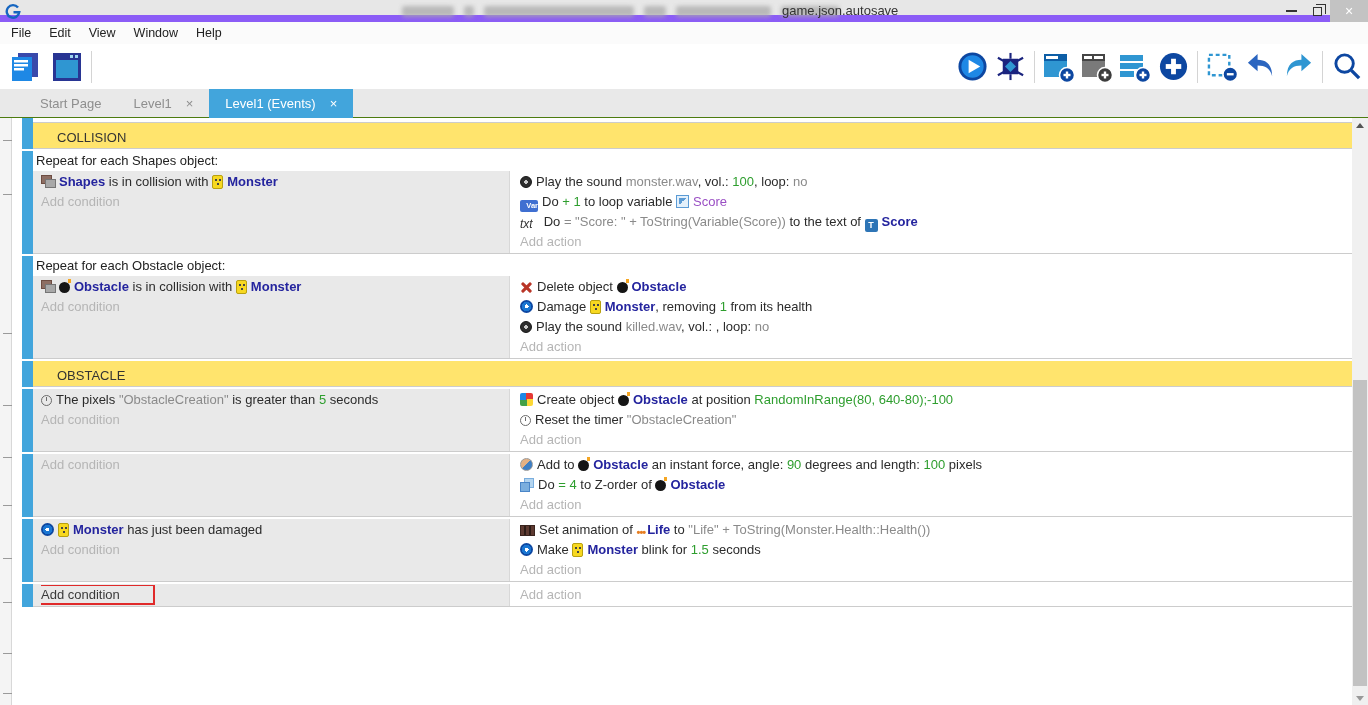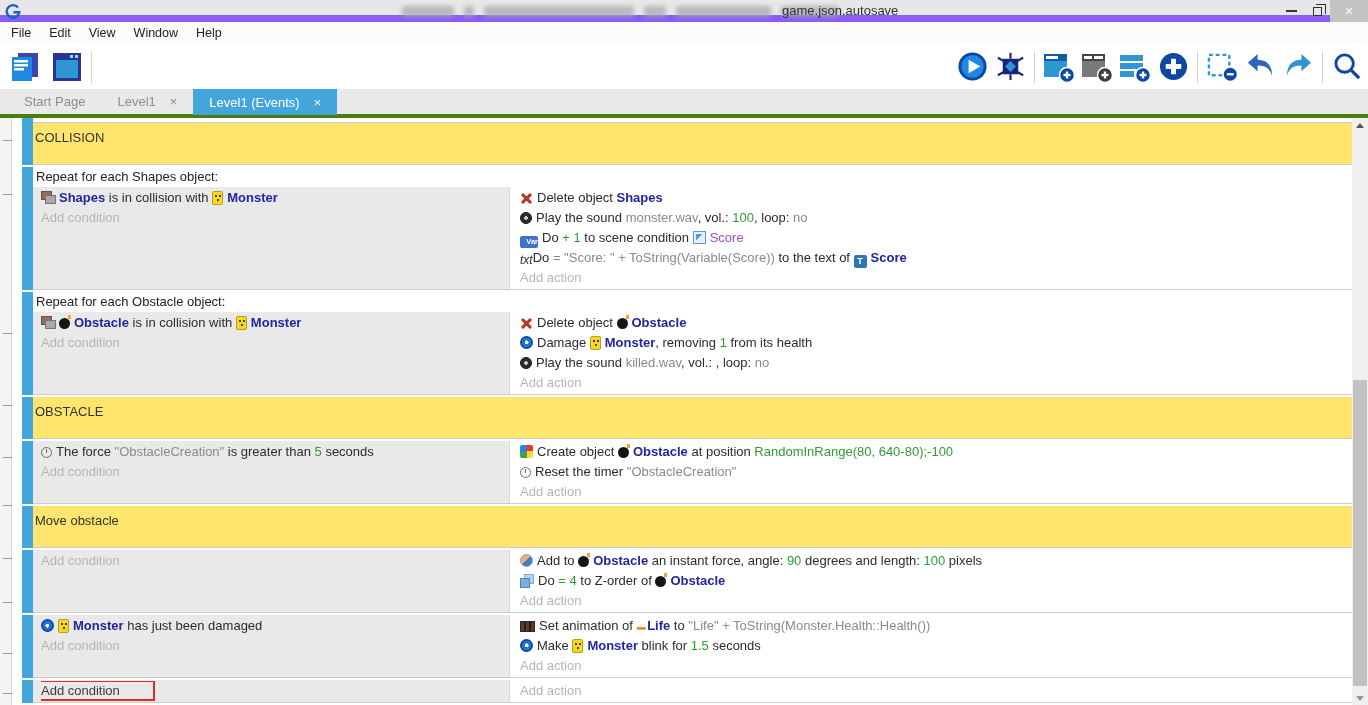--- a/index.html
+++ b/index.html
@@ -28,38 +28,38 @@
   
   .toolbar { position:absolute; left:0; top:44px; width:1368px; height:45px; background:#fff; display:flex; align-items:center; }
   .tb-left { display:flex; align-items:center; margin-left:8px; gap:8px; }
   .tb-spacer { flex:1; }
   .tb-group { display:flex; align-items:center; gap:4px; }
   .tb-sep { width:1px; height:32px; background:#d4d4d4; margin:0 7px; }
   .tb-btn { display:flex; align-items:center; justify-content:center; width:34px; height:36px; cursor:pointer; }
   .tb-btn svg { display:block; }
 
   
-  .tab-bar { position:absolute; left:0; top:89px; width:1368px; height:29px; background:#e9e9e9; display:flex; align-items:stretch; padding-left:8px; border-bottom:4px solid #4d7c0f; }
+  .tab-bar { position:absolute; left:0; top:89px; width:1368px; height:29px; background:#e9e9e9; display:flex; align-items:stretch; padding-left:24px; border-bottom:1px solid #4d7c0f; }
   .tab { display:flex; align-items:center; gap:14px; padding:0 16px; font-size:13px; color:#8e8e8e; cursor:pointer; }
   .tab .tab-close { color:#8e8e8e; font-size:13px; }
   .tab.active { background:#42a5dc; color:#fff; margin-bottom:-1px; }
   .tab.active .tab-close { color:#fff; }
 
   
   .gutter { position:absolute; left:0; top:118px; width:12px; height:587px; background:#f4f4f4; border-right:1px solid #d8d8d8; }
   .gutter .tick { position:absolute; left:3px; width:9px; height:1px; background:#9a9a9a; }
 
   .events { position:absolute; left:12px; top:118px; width:1340px; height:587px; overflow:hidden; padding-left:10px; background:#fff; }
   .row { display:flex; margin-bottom:2px; }
   .blue-bar { width:11px; background:#42a5dc; flex:none; cursor:pointer; }
   .row-body { flex:1; border-bottom:1px solid #cccccc; }
   .row.spacer { margin-bottom:0; }
   .row.spacer .blue-bar { background:#42a5dc; }
   .row.spacer .row-body { height:5px; background:#fff; }
-  .group-header { background:#ffe46d; height:42px; line-height:30px; padding-left:2px; color:#333; cursor:pointer; }
+  .group-header { background:#ffe46d; height:26px; line-height:30px; padding-left:24px; color:#333; cursor:pointer; }
   .repeat-header { height:20px; line-height:20px; padding-left:3px; background:#fff; color:#222; white-space:pre; }
   .cols { display:flex; align-items:stretch; }
   .conds { width:476px; flex:none; background:#e9e9e9; padding:1px 8px 1px 8px; }
   .acts { flex:1; background:#fff; border-left:1px solid #d8d8d8; padding:1px 0 1px 10px; }
   .line { height:20px; line-height:20px; white-space:pre; cursor:pointer; overflow:hidden; }
   .line.rel { position:relative; }
   .red-annot { position:absolute; left:-14px; top:-1px; width:128px; height:21px; border:2px solid #e02a2a; pointer-events:none; }
 
   .seg-p { color:#2b2b2b; } .seg-g { color:#8a8a8a;margin-top:12px; } .seg-n { color:#2e9e2e; }
   .seg-v { color:#9a4fc4; } .seg-obj { color:#24249e; font-weight:bold; }
@@ -72,21 +72,21 @@
   .ic-collision::after { content:""; position:absolute; left:4px; top:4px; width:9px; height:7px; background:#a8a8a8; border:1px solid #757575; }
   .ic-monster { width:11px; height:14px; background:#f7d820; border:1px solid #b8a010; border-radius:2px; position:relative; vertical-align:-3px; }
   .ic-monster::before { content:""; position:absolute; left:2px; top:3px; width:2px; height:2px; background:#444; box-shadow:4px 0 #444, 2px 4px #444; }
   .ic-bomb { width:11px; height:11px; background:#151515; border-radius:50%; position:relative; }
   .ic-bomb::before { content:""; position:absolute; right:-1px; top:-3px; width:3px; height:4px; background:#f5a623; }
   .ic-delete { width:13px; height:12px; position:relative; }
   .ic-delete::before, .ic-delete::after { content:""; position:absolute; left:0; top:5px; width:13px; height:3px; background:#b93527; border-radius:1px; }
   .ic-delete::before { transform:rotate(45deg); } .ic-delete::after { transform:rotate(-45deg); }
   .ic-sound { width:12px; height:12px; border-radius:50%; background:radial-gradient(circle at 50% 50%, #c9c9c9 0 2px, #2d2d2d 2px 100%); border:1px solid #111; }
   .ic-var { width:18px; height:12px; background:#3f6fd1; border-radius:2px; color:#fff; font-size:7.5px; font-weight:bold; text-align:right; line-height:12px; }
-  .ic-txt { color:#333; font-style:italic; font-size:12px; margin-right:0; }
+  .ic-txt { color:#333; font-style:italic; font-size:12px; margin-right:11px; }
   .ic-scenevar { width:13px; height:13px; background:#e3f0fb; border:1px solid #5b9bd5; position:relative; }
   .ic-scenevar::before { content:""; position:absolute; left:2px; top:2px; width:7px; height:7px; background:linear-gradient(135deg,#5b9bd5 50%,transparent 50%); }
   .ic-textobj { width:13px; height:13px; background:#2e75b6; border-radius:2px; color:#fff; font-size:9px; font-weight:bold; text-align:center; line-height:13px; }
   .ic-timer { width:11px; height:11px; border:1.5px solid #6b6b6b; border-radius:50%; position:relative; margin-top:2px; }
   .ic-timer::before { content:""; position:absolute; left:3.5px; top:1px; width:1.5px; height:4px; background:#6b6b6b; }
   .ic-create { width:13px; height:13px; border-radius:2px; background:conic-gradient(#e53935 0 25%, #fdd835 0 50%, #43a047 0 75%, #1e88e5 0 100%); }
   .ic-health { width:13px; height:13px; border-radius:50%; background:radial-gradient(circle,#ffffff 0 2px,#1976d2 2px 4.5px,#0d47a1 4.5px 100%); }
   .ic-force { width:13px; height:13px; border-radius:50%; background:linear-gradient(135deg,#e5b184 50%,#3f7fc4 50%); border:1px solid #9a9a9a; }
   .ic-zorder { width:14px; height:13px; position:relative; }
   .ic-zorder::before { content:""; position:absolute; left:4px; top:0; width:8px; height:8px; background:#b3d4ef; border:1px solid #7aaede; }
@@ -294,23 +294,22 @@
     <div class="row">
       <div class="blue-bar"></div>
       <div class="row-body">
         <div class="repeat-header">Repeat for each Shapes object:</div>
         <div class="cols">
           <div class="conds">
             <div class="line"><span class="ic ic-collision"></span><span class="seg-obj">Shapes</span><span class="seg-p"> is in collision with </span><span class="ic ic-monster"></span><span class="seg-obj">Monster</span></div>
             <div class="line"><span class="seg-ph">Add condition</span></div>
           </div>
           <div class="acts">
-            <div class="line"><span class="ic ic-delete"></span><span class="seg-p">Delete object </span><span class="seg-obj">Shapes</span></div>
             <div class="line"><span class="ic ic-sound"></span><span class="seg-p">Play the sound </span><span class="seg-g">monster.wav</span><span class="seg-p">, vol.: </span><span class="seg-n">100</span><span class="seg-p">, loop: </span><span class="seg-g">no</span></div>
-            <div class="line"><span class="ic ic-var">Var</span><span class="seg-p">Do </span><span class="seg-n">+ 1</span><span class="seg-p"> to scene condition </span><span class="ic ic-scenevar"></span><span class="seg-v">Score</span></div>
+            <div class="line"><span class="ic ic-var">Var</span><span class="seg-p">Do </span><span class="seg-n">+ 1</span><span class="seg-p"> to loop variable </span><span class="ic ic-scenevar"></span><span class="seg-v">Score</span></div>
             <div class="line"><span class="ic ic-txt">txt</span><span class="seg-p">Do </span><span class="seg-g">= "Score: " + ToString(Variable(Score))</span><span class="seg-p"> to the text of </span><span class="ic ic-textobj">T</span><span class="seg-obj">Score</span></div>
             <div class="line"><span class="seg-ph">Add action</span></div>
           </div>
         </div>
       </div>
     </div>
     <div class="row">
       <div class="blue-bar"></div>
       <div class="row-body">
         <div class="repeat-header">Repeat for each Obstacle object:</div>
@@ -330,34 +329,30 @@
     </div>
     <div class="row">
       <div class="blue-bar"></div>
       <div class="row-body group-header">OBSTACLE</div>
     </div>
     <div class="row">
       <div class="blue-bar"></div>
       <div class="row-body">
         <div class="cols">
           <div class="conds">
-            <div class="line"><span class="ic ic-timer"></span><span class="seg-p">The force </span><span class="seg-g">"ObstacleCreation"</span><span class="seg-p"> is greater than </span><span class="seg-n">5</span><span class="seg-p"> seconds</span></div>
+            <div class="line"><span class="ic ic-timer"></span><span class="seg-p">The pixels </span><span class="seg-g">"ObstacleCreation"</span><span class="seg-p"> is greater than </span><span class="seg-n">5</span><span class="seg-p"> seconds</span></div>
             <div class="line"><span class="seg-ph">Add condition</span></div>
           </div>
           <div class="acts">
             <div class="line"><span class="ic ic-create"></span><span class="seg-p">Create object </span><span class="ic ic-bomb"></span><span class="seg-obj">Obstacle</span><span class="seg-p"> at position </span><span class="seg-n">RandomInRange(80, 640-80);-100</span></div>
             <div class="line"><span class="ic ic-timer"></span><span class="seg-p">Reset the timer </span><span class="seg-g">"ObstacleCreation"</span></div>
             <div class="line"><span class="seg-ph">Add action</span></div>
           </div>
         </div>
       </div>
-    </div>
-    <div class="row">
-      <div class="blue-bar"></div>
-      <div class="row-body group-header">Move obstacle</div>
     </div>
     <div class="row">
       <div class="blue-bar"></div>
       <div class="row-body">
         <div class="cols">
           <div class="conds">
             <div class="line"><span class="seg-ph">Add condition</span></div>
           </div>
           <div class="acts">
             <div class="line"><span class="ic ic-force"></span><span class="seg-p">Add to </span><span class="ic ic-bomb"></span><span class="seg-obj">Obstacle</span><span class="seg-p"> an instant force, angle: </span><span class="seg-n">90</span><span class="seg-p"> degrees and length: </span><span class="seg-n">100</span><span class="seg-p"> pixels</span></div>

